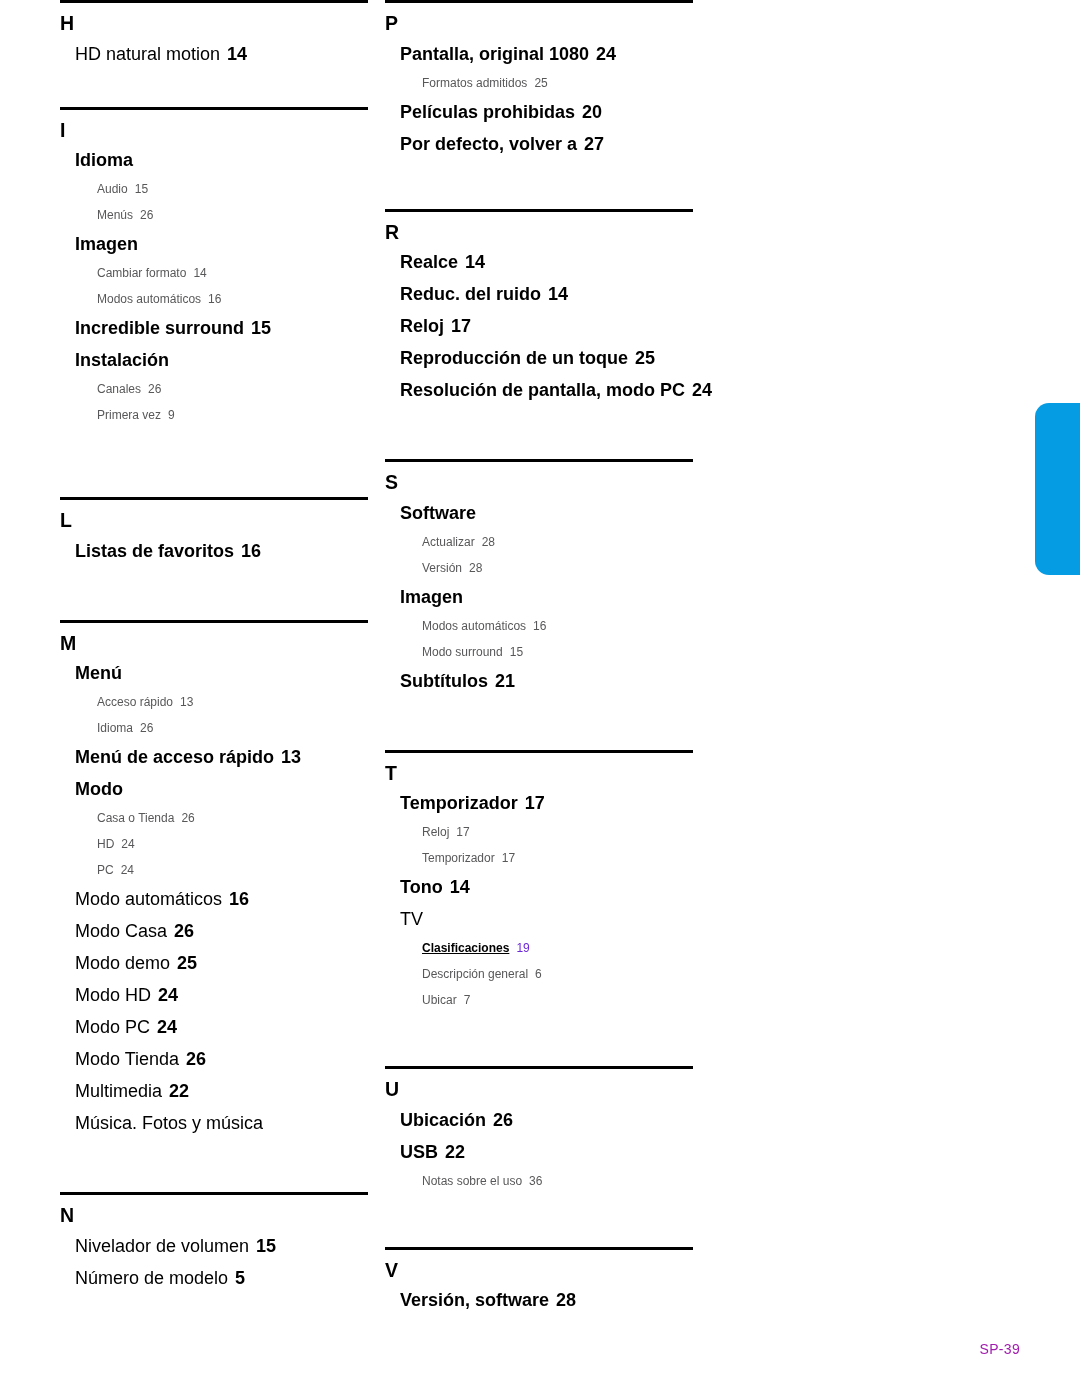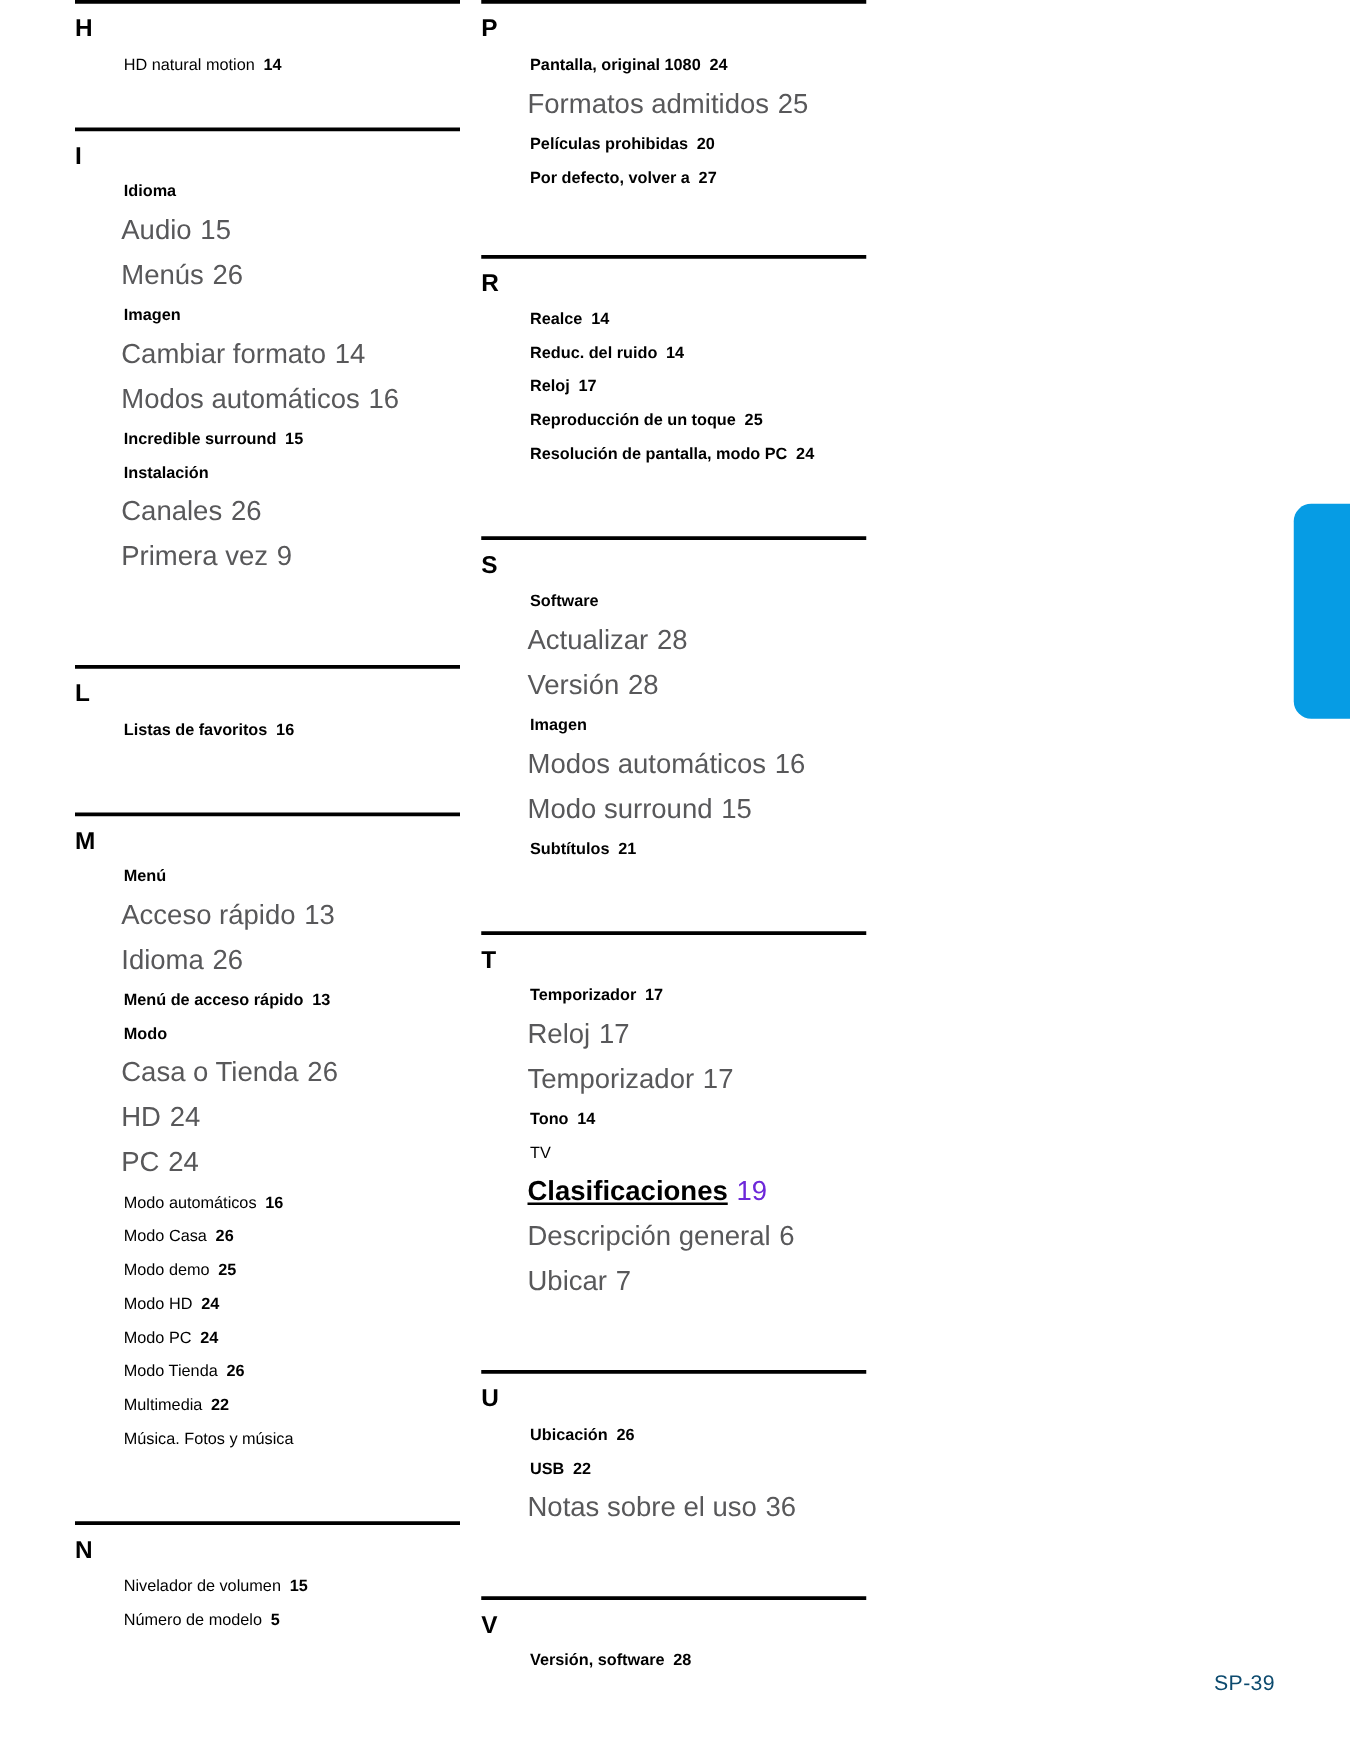--- a/index.html
+++ b/index.html
@@ -75,28 +75,28 @@
   }
 
   .entry {
     display: block;
     white-space: nowrap;
     line-height: 1;
     padding-bottom: 14px;
   }
   
   .entry.lvl1 {
-    margin-left: 39px;
-    font-size: 13px;
+    margin-left: 15px;
+    font-size: 18px;
     color: #000000;
   }
   
   .entry.lvl2 {
     margin-left: 37px;
-    font-size: 22px;
+    font-size: 12px;
     color: #58585a;
     font-weight: 400;
   }
   .entry .label { }
   .entry.bold .label { font-weight: bold; }
   .entry.reg  .label { font-weight: 400; }
 
   .entry .pg {
     padding-left: 7px;
   }
@@ -104,22 +104,22 @@
   .entry.lvl2 .pg { font-weight: 400; color: #58585a; }
   .entry.lvl1.reg .pg { font-weight: bold; }
   
   .entry.lvl2.bold .label { color: #000000; font-weight: bold; text-decoration: underline; }
   .entry.lvl2.bold .pg   { color: #6d28d9; font-weight: 400; }
 
   .footer {
     position: absolute;
     right: 60px;
     bottom: 40px;
-    font-size: 17px;
-    color: #0c4a6e;
+    font-size: 14px;
+    color: #a21caf;
     letter-spacing: 0.3px;
   }
 </style>
 </head>
 <body>
 
 <div class="page">
 
   <div class="edge-tab" style="background: rgb(6, 156, 228);"></div>
 

